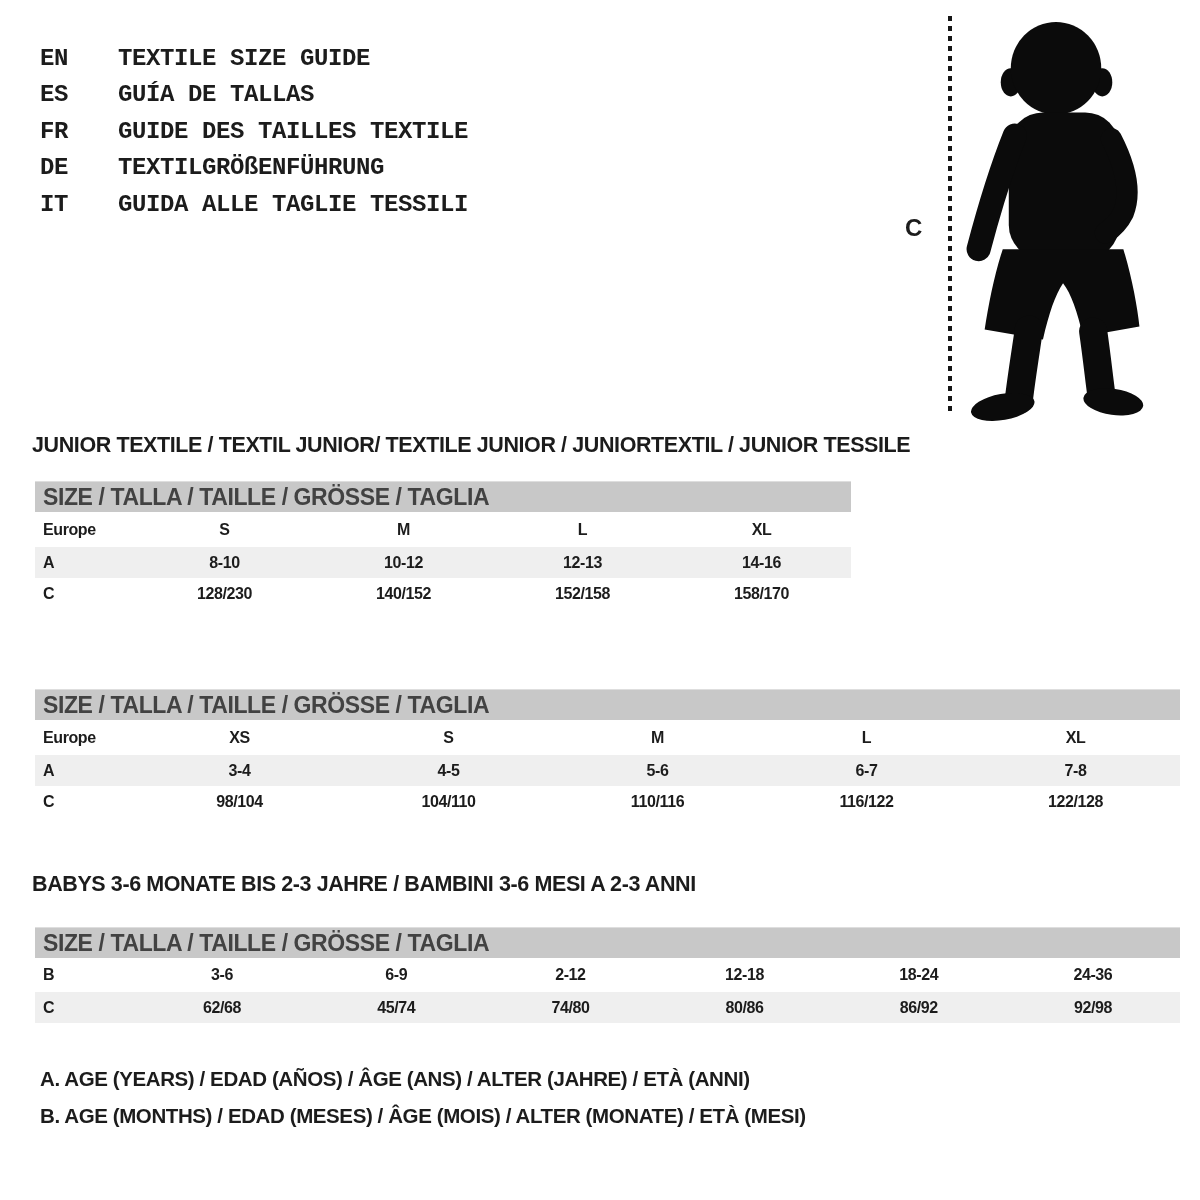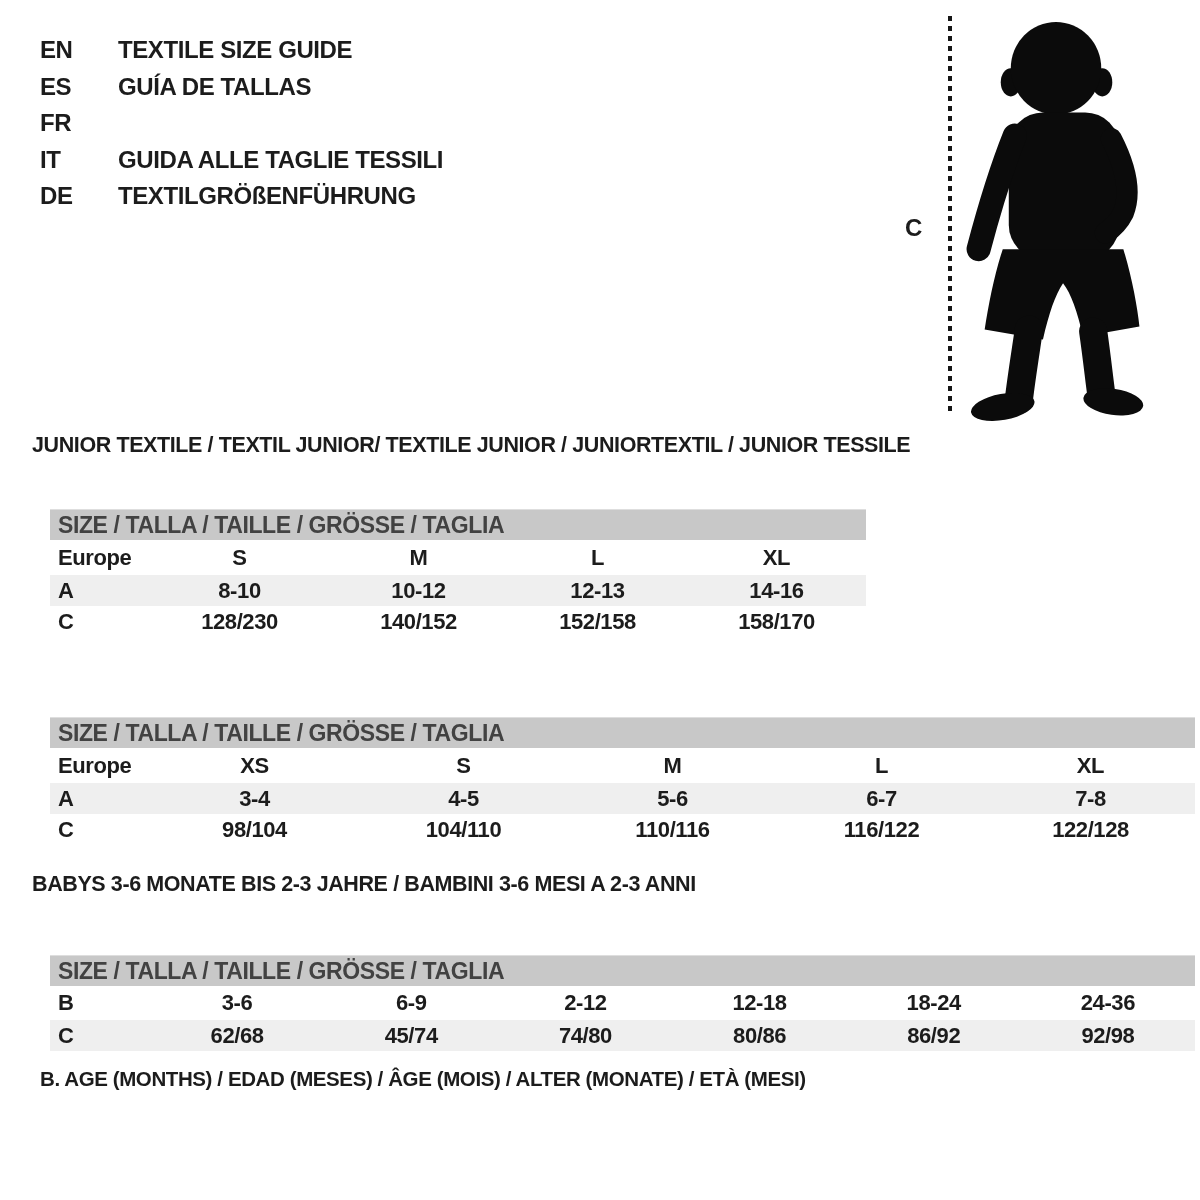--- a/index.html
+++ b/index.html
@@ -1,38 +1,38 @@
 <!DOCTYPE html>
 <html><head>
 <meta charset="utf-8">
 <style>
   html,body{margin:0;padding:0;background:#fff;}
   .page{position:relative;width:1200px;height:1200px;background:#ffffff;overflow:hidden;
         font-family:"Liberation Sans","DejaVu Sans",sans-serif;color:#1c1c1c;
         font-stretch:condensed;letter-spacing:-0.4px;}
   
-  .lang-block{position:absolute;left:40px;top:32px;}
+  .lang-block{position:absolute;left:40px;top:40px;font-family:Liberation Mono, monospace;}
   .lang-row{display:flex;height:36.5px;align-items:center;font-size:24px;font-weight:bold;}
   .lang-code{width:78px;}
   
   .dotted-line{position:absolute;left:948px;top:16px;width:4px;height:400px;
     background:repeating-linear-gradient(to bottom,#161616 0 5px,transparent 5px 10px);}
   .c-label{position:absolute;left:905px;top:214px;font-size:24px;font-weight:bold;}
   .toddler{position:absolute;left:962px;top:20px;}
   
   .sec-title{position:absolute;left:32px;margin:0;font-size:21.5px;font-weight:bold;white-space:nowrap;}
   .sub{font-size:14px;vertical-align:-2px;}
   
-  .tbl{position:absolute;left:50px;margin-top:28px;}
+  .tbl{position:absolute;left:35px;}
   .t1{width:816px;}
   .t2,.t3{width:1145px;}
   .bar{height:31px;background:#c8c8c8;color:#424242;font-size:23px;font-weight:bold;
        display:flex;align-items:center;padding-left:8px;box-sizing:border-box;
        border-top:1px solid #dedede;}
-  .grid{display:grid;align-items:center;font-size:22px;font-weight:bold;}
+  .grid{display:grid;align-items:center;font-size:16px;font-weight:bold;}
   .t1 .grid{grid-template-columns:100px repeat(4,1fr);}
   .t2 .grid{grid-template-columns:100px repeat(5,1fr);}
   .t3 .grid{grid-template-columns:100px repeat(6,1fr);}
   .hdr-row{height:35px;}
   .data-row{height:31px;}
   .b-row{height:34px;}
   .shaded{background:#efefef;}
   .cell{text-align:center;}
   .cell.left{text-align:left;padding-left:8px;}
   
@@ -48,28 +48,29 @@
     <div class="lang-row">
       <span class="lang-code">EN</span>
       <span class="lang-text">TEXTILE SIZE GUIDE</span>
     </div>
     <div class="lang-row">
       <span class="lang-code">ES</span>
       <span class="lang-text">GUÍA DE TALLAS</span>
     </div>
     <div class="lang-row">
       <span class="lang-code">FR</span>
+      <span class="lang-text">GUIDE DES TAILLES TEXTILE</span>
+    </div>
+    <div class="lang-row">
+      <span class="lang-code">DE</span>
+      <span class="lang-text">TEXTILGRÖßENFÜHRUNG</span>
     </div>
     <div class="lang-row">
       <span class="lang-code">IT</span>
       <span class="lang-text">GUIDA ALLE TAGLIE TESSILI</span>
-    </div>
-    <div class="lang-row">
-      <span class="lang-code">DE</span>
-      <span class="lang-text">TEXTILGRÖßENFÜHRUNG</span>
     </div>
   </div>
 
   <div class="dotted-line"></div>
   <span class="c-label">C</span>
   <svg class="toddler" width="182" height="402" viewBox="0 0 180 400" fill="#0b0b0b">
     <ellipse cx="48" cy="62" rx="10" ry="14"></ellipse>
     <ellipse cx="139" cy="62" rx="10" ry="14"></ellipse>
     <ellipse cx="93" cy="48" rx="45" ry="46"></ellipse>
     <rect x="46" y="92" width="110" height="146" rx="34"></rect>
@@ -153,16 +154,17 @@
       <div class="cell">62/68</div>
       <div class="cell">45/74</div>
       <div class="cell">74/80</div>
       <div class="cell">80/86</div>
       <div class="cell">86/92</div>
       <div class="cell">92/98</div>
     </div>
   </div>
 
   <div class="legend">
+    <div class="legend-line">A. AGE (YEARS) / EDAD (AÑOS) / ÂGE (ANS) / ALTER (JAHRE) / ETÀ (ANNI)</div>
     <div class="legend-line">B. AGE (MONTHS) / EDAD (MESES) / ÂGE (MOIS) / ALTER (MONATE) / ETÀ (MESI)</div>
   </div>
 
 </div>
 
 </body></html>

